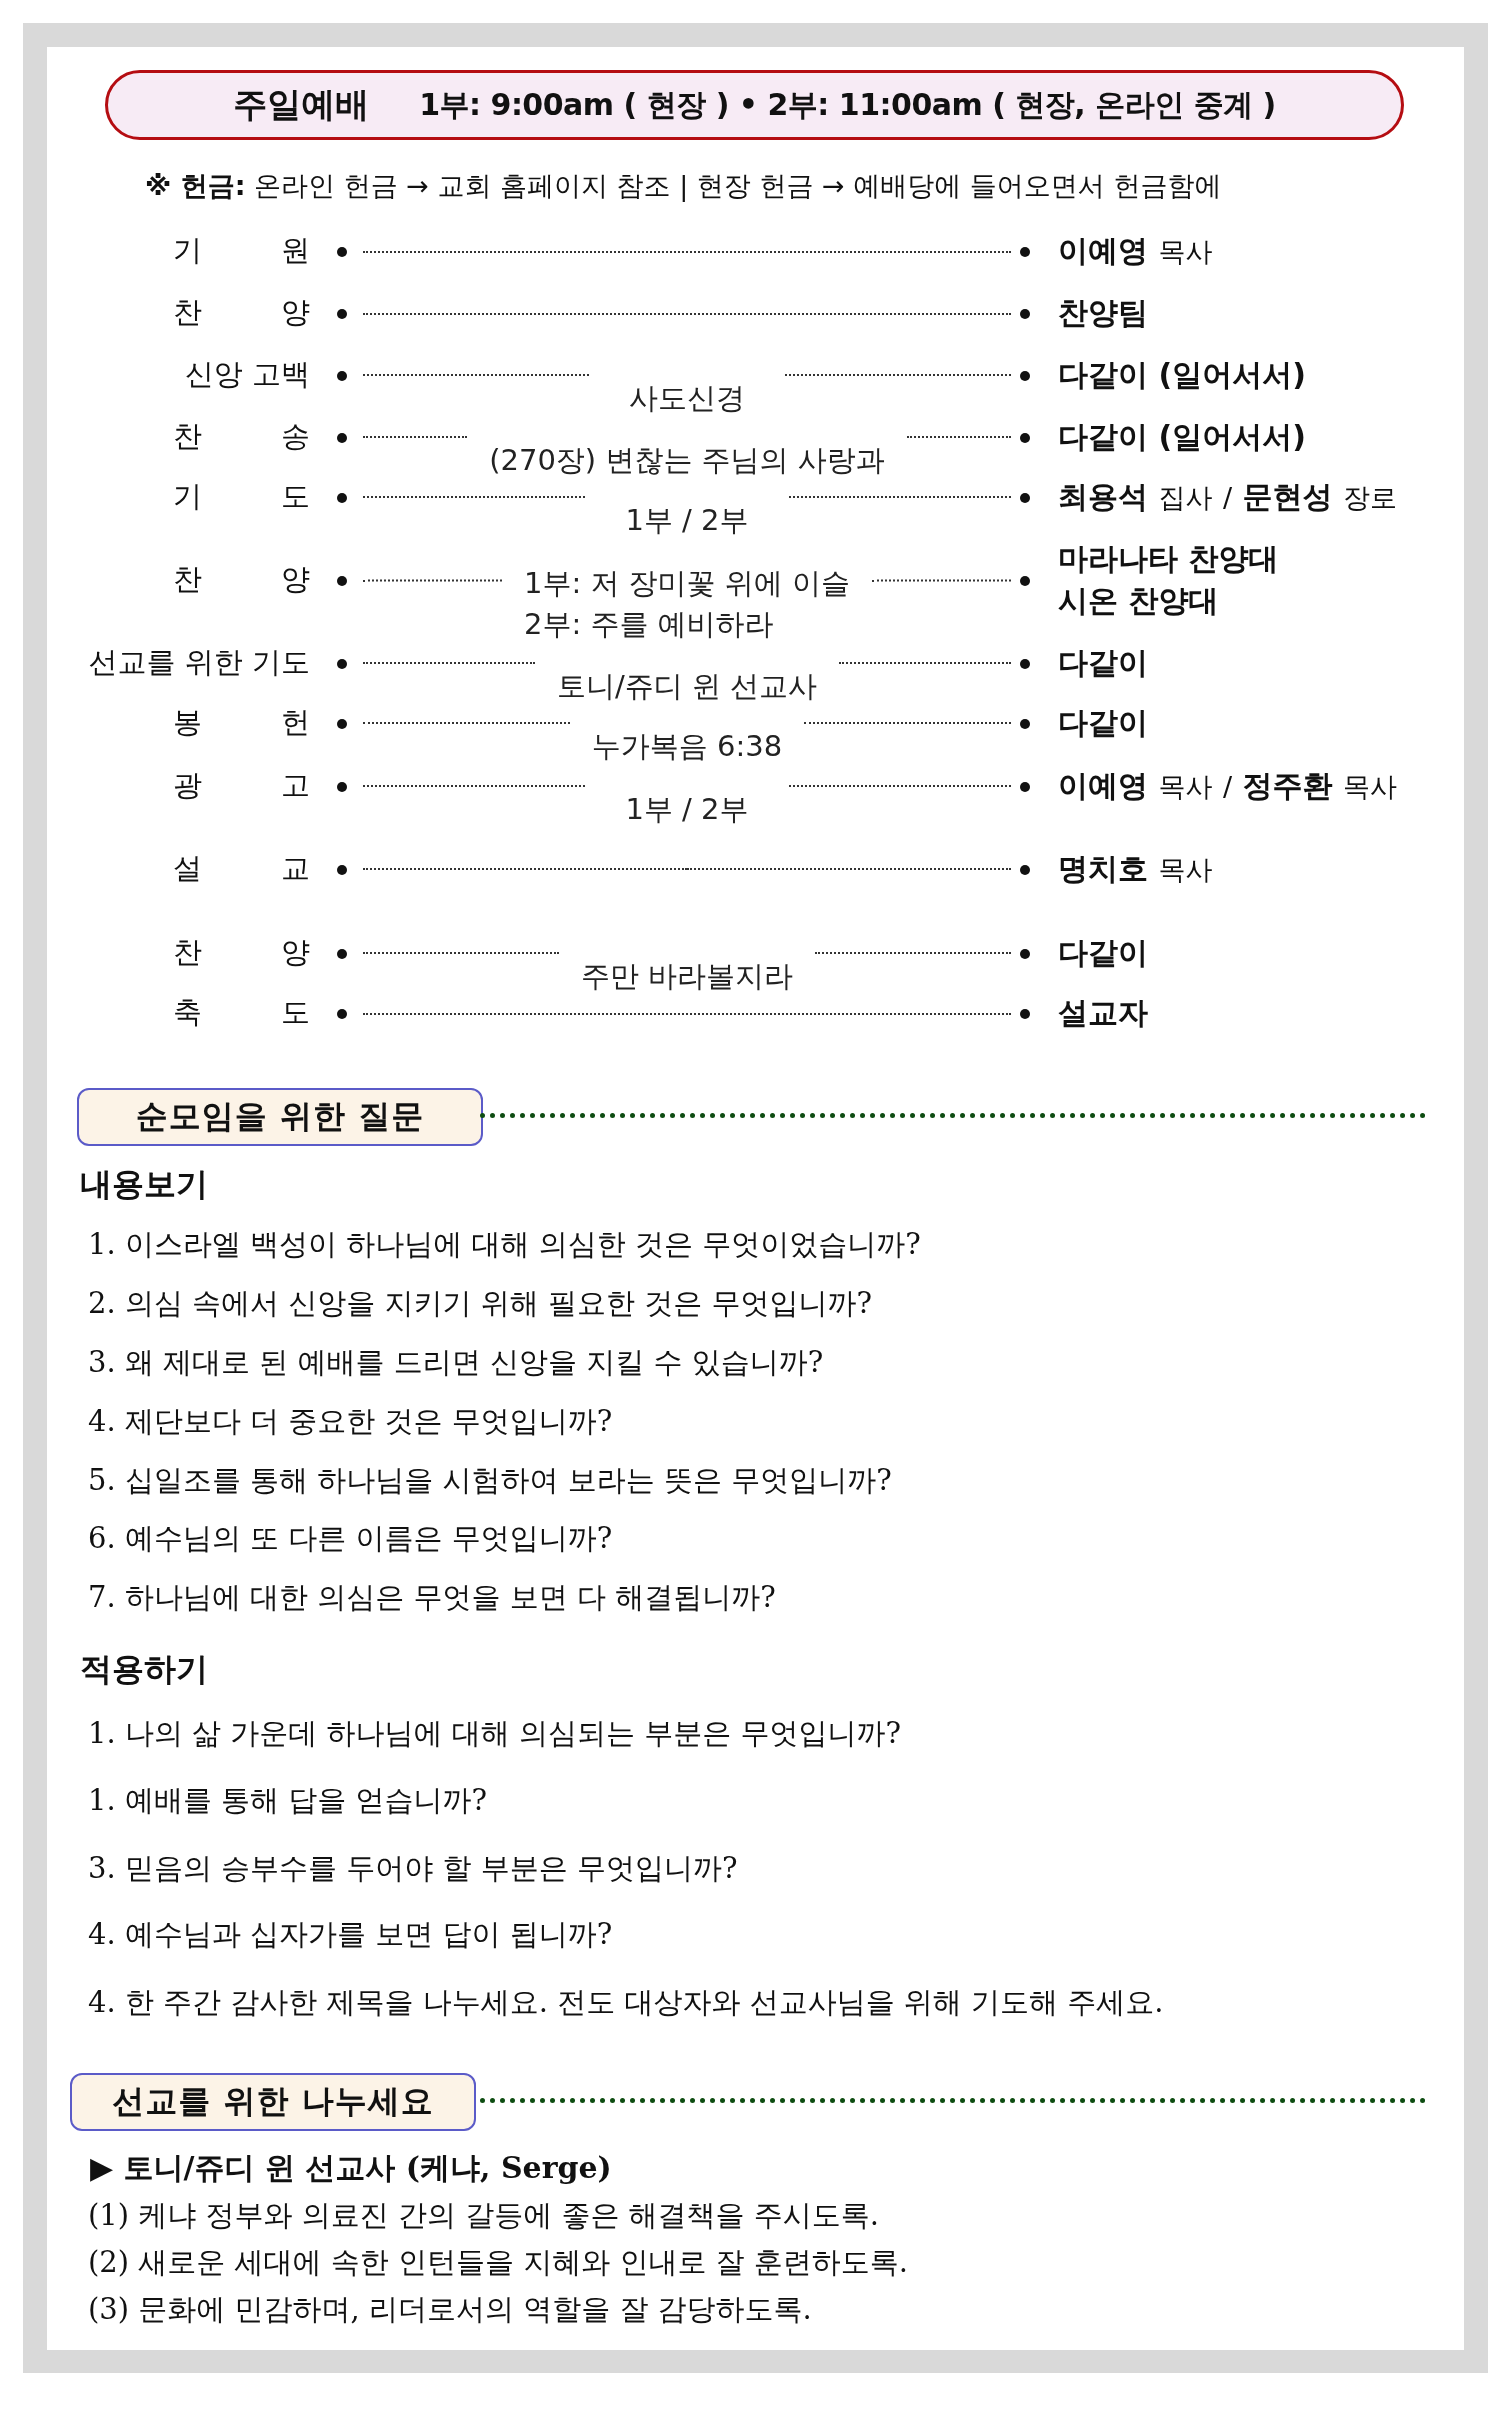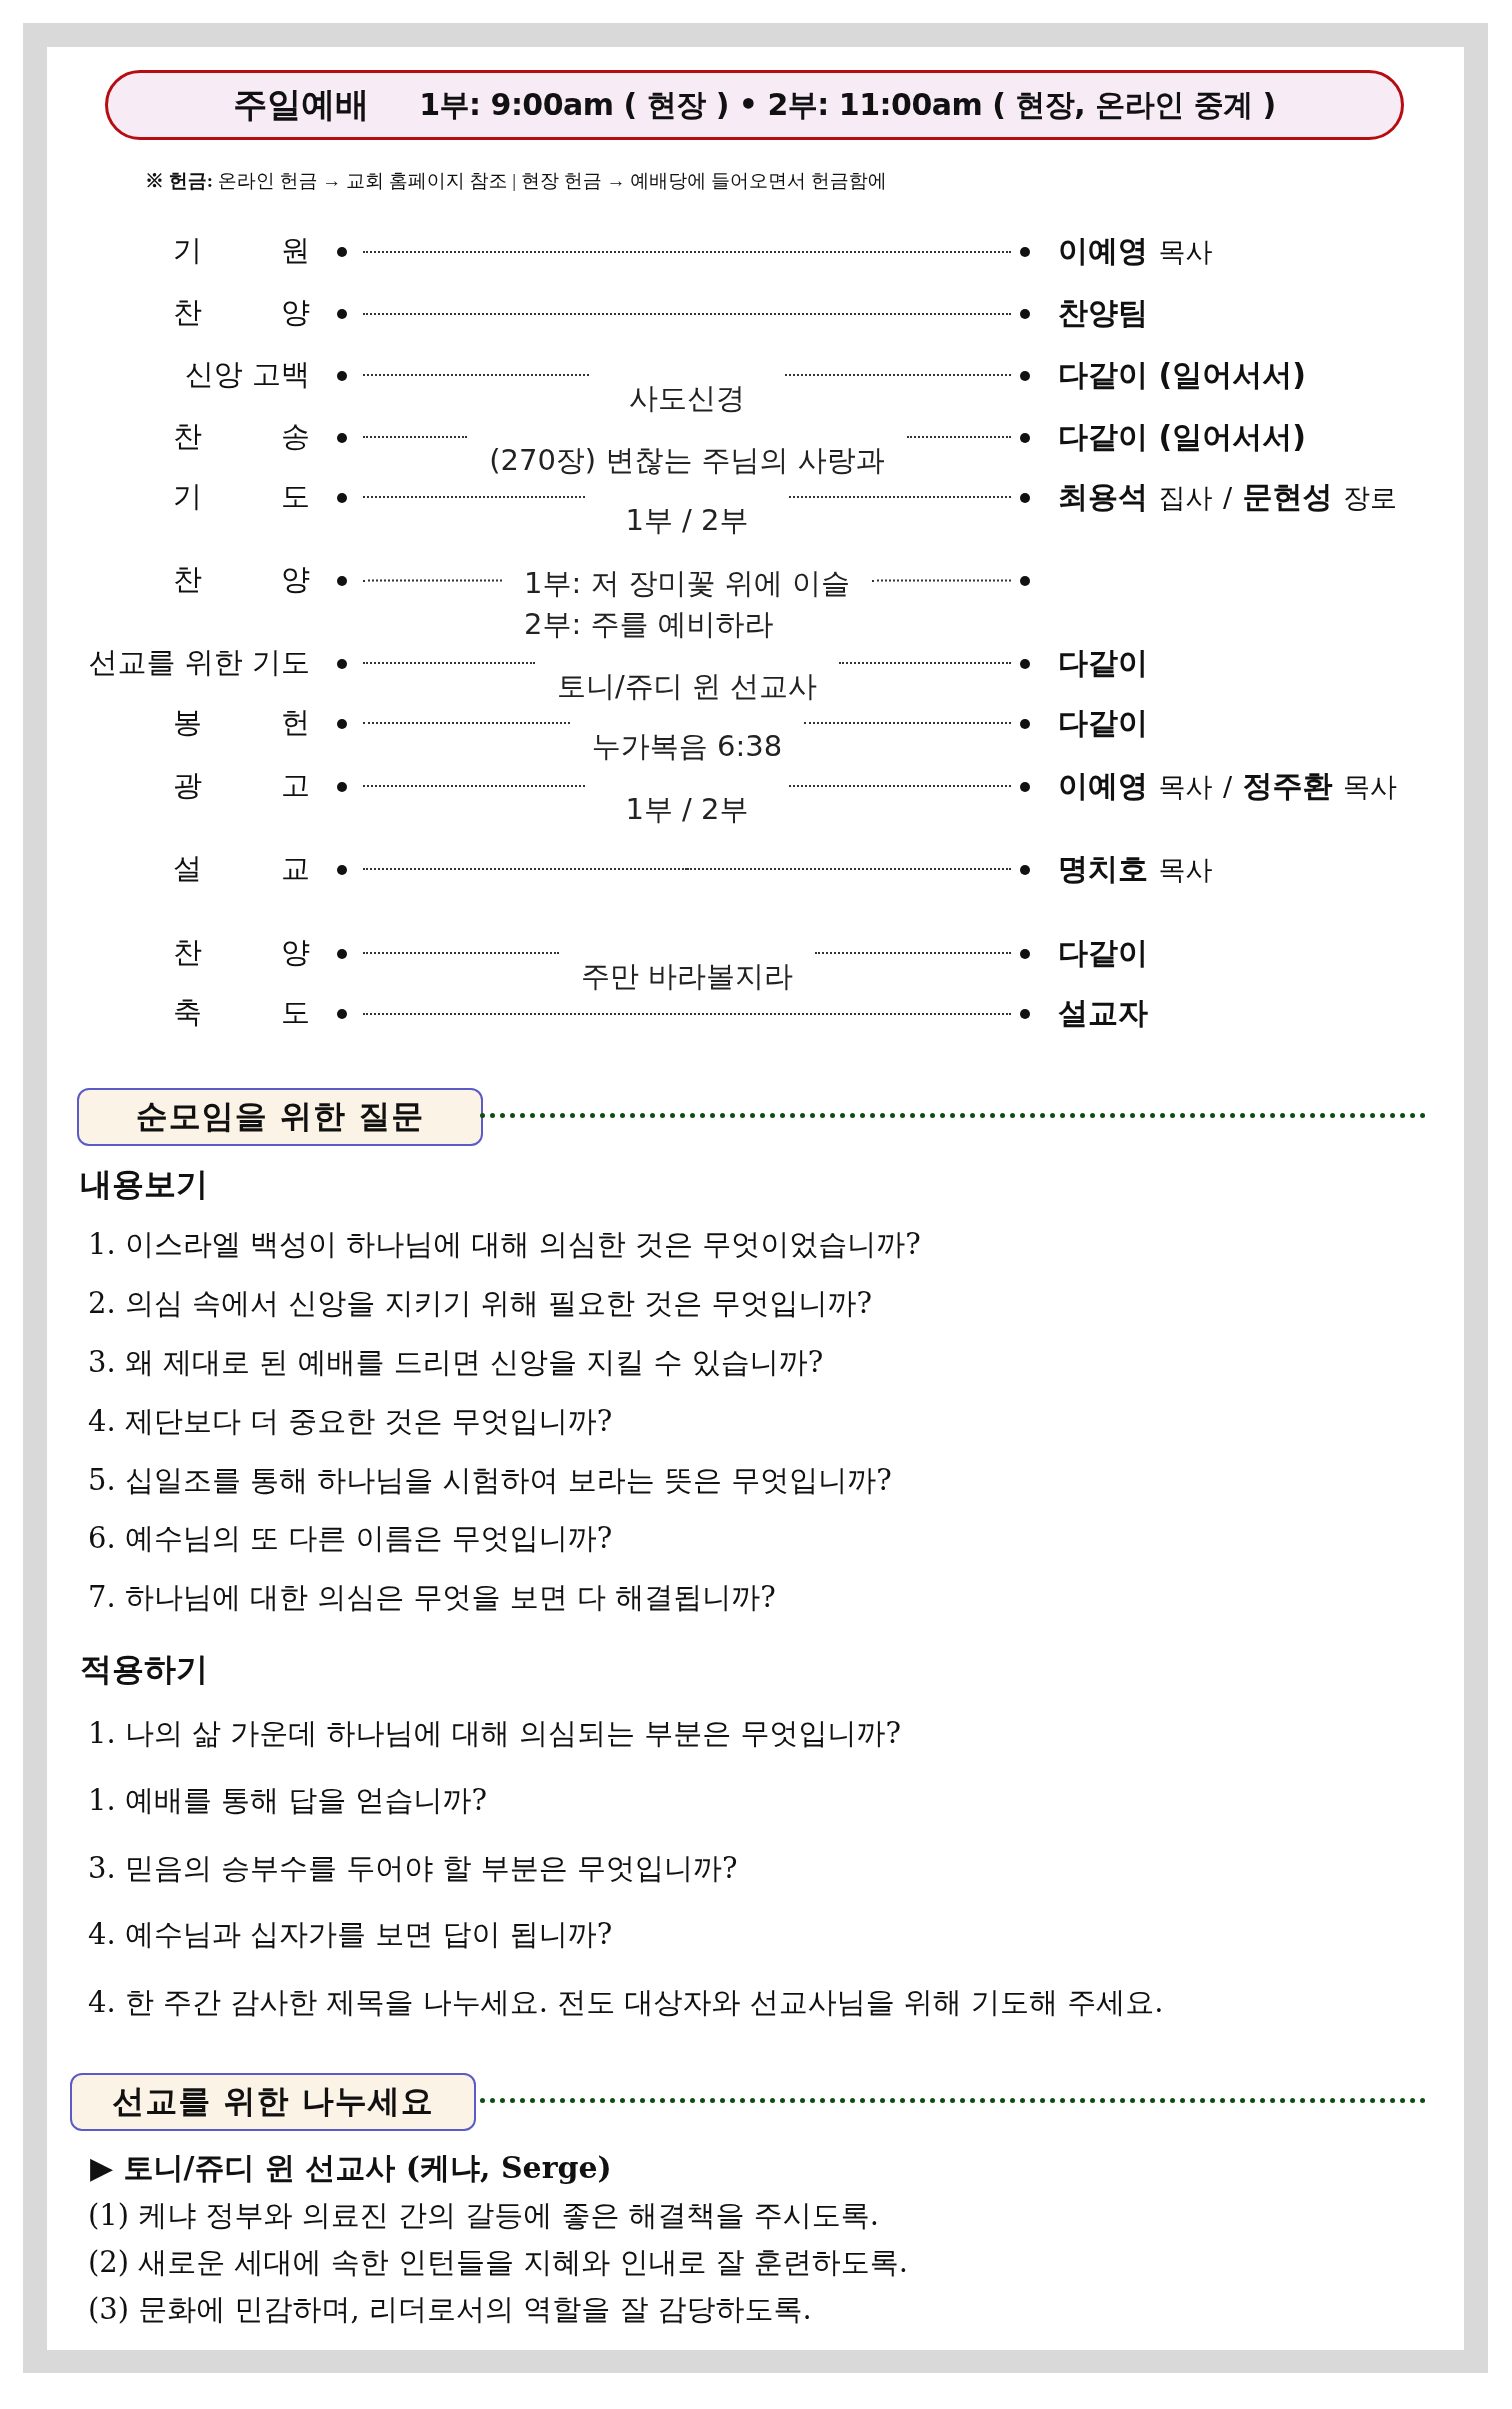--- a/index.html
+++ b/index.html
@@ -8,21 +8,21 @@
   .frame { position: absolute; left: 23px; top: 23px; width: 1465px; height: 2350px; background: #d9d9d9; }
   .panel { position: absolute; left: 47px; top: 47px; width: 1417px; height: 2303px; background: #ffffff; }
 
   
   .pill { position: absolute; left: 105px; top: 70px; width: 1299px; height: 70px;
           border: 3px solid #b50d12; border-radius: 38px; background: #f7ebf5; box-sizing: border-box;
           display: flex; align-items: center; justify-content: center; gap: 50px; }
   .pill-title { font-size: 34px; font-weight: bold; }
   .pill-sched { font-size: 30px; font-weight: bold; letter-spacing: -0.5px; }
 
-  .offering { position: absolute; left: 145px; top: 168px; font-size: 19px; white-space: nowrap; font-family: Liberation Serif, serif; }
+  .offering { position: absolute; left: 145px; top: 168px; font-size: 27px; white-space: nowrap; }
   .offering b { font-weight: bold; }
 
   
   .row { position: absolute; left: 0; width: 1512px; height: 60px; }
   .lbl { position: absolute; right: 1202px; font-size: 29px; white-space: nowrap; top: 50%; transform: translateY(-50%); }
   .lbl.spread { width: 137px; display: flex; justify-content: space-between; right: 1202px; }
   .dotl { position: absolute; left: 337px; width: 10px; height: 10px; border-radius: 50%; background: #111; top: 50%; margin-top: -4px; }
   .dotr { position: absolute; left: 1020px; width: 10px; height: 10px; border-radius: 50%; background: #111; top: 50%; margin-top: -4px; }
   .leader { position: absolute; left: 363px; width: 648px; top: 50%; border-top: 2px dotted #333; }
   .mid { position: absolute; left: 363px; width: 648px; top: 50%; transform: translateY(-50%);
@@ -131,20 +131,21 @@
         <span>찬</span>
         <span>양</span>
       </div>
     <div class="dotl"></div>
     <div class="mid">
       <span class="fill"></span>
       <span class="txt" style="text-align:left"><span>1부: 저 장미꽃 위에 이슬</span><br><span>2부: 주를 예비하라</span></span>
       <span class="fill"></span>
     </div>
     <div class="dotr"></div>
+    <div class="rt"><span>마라나타 찬양대</span><br><span>시온 찬양대</span></div>
   </div>
 
   <div class="row" style="top:633px">
     <div class="lbl">선교를 위한 기도</div>
     <div class="dotl"></div>
     <div class="mid">
       <span class="fill"></span>
       <span class="txt">토니/쥬디 윈 선교사</span>
       <span class="fill"></span>
     </div>

